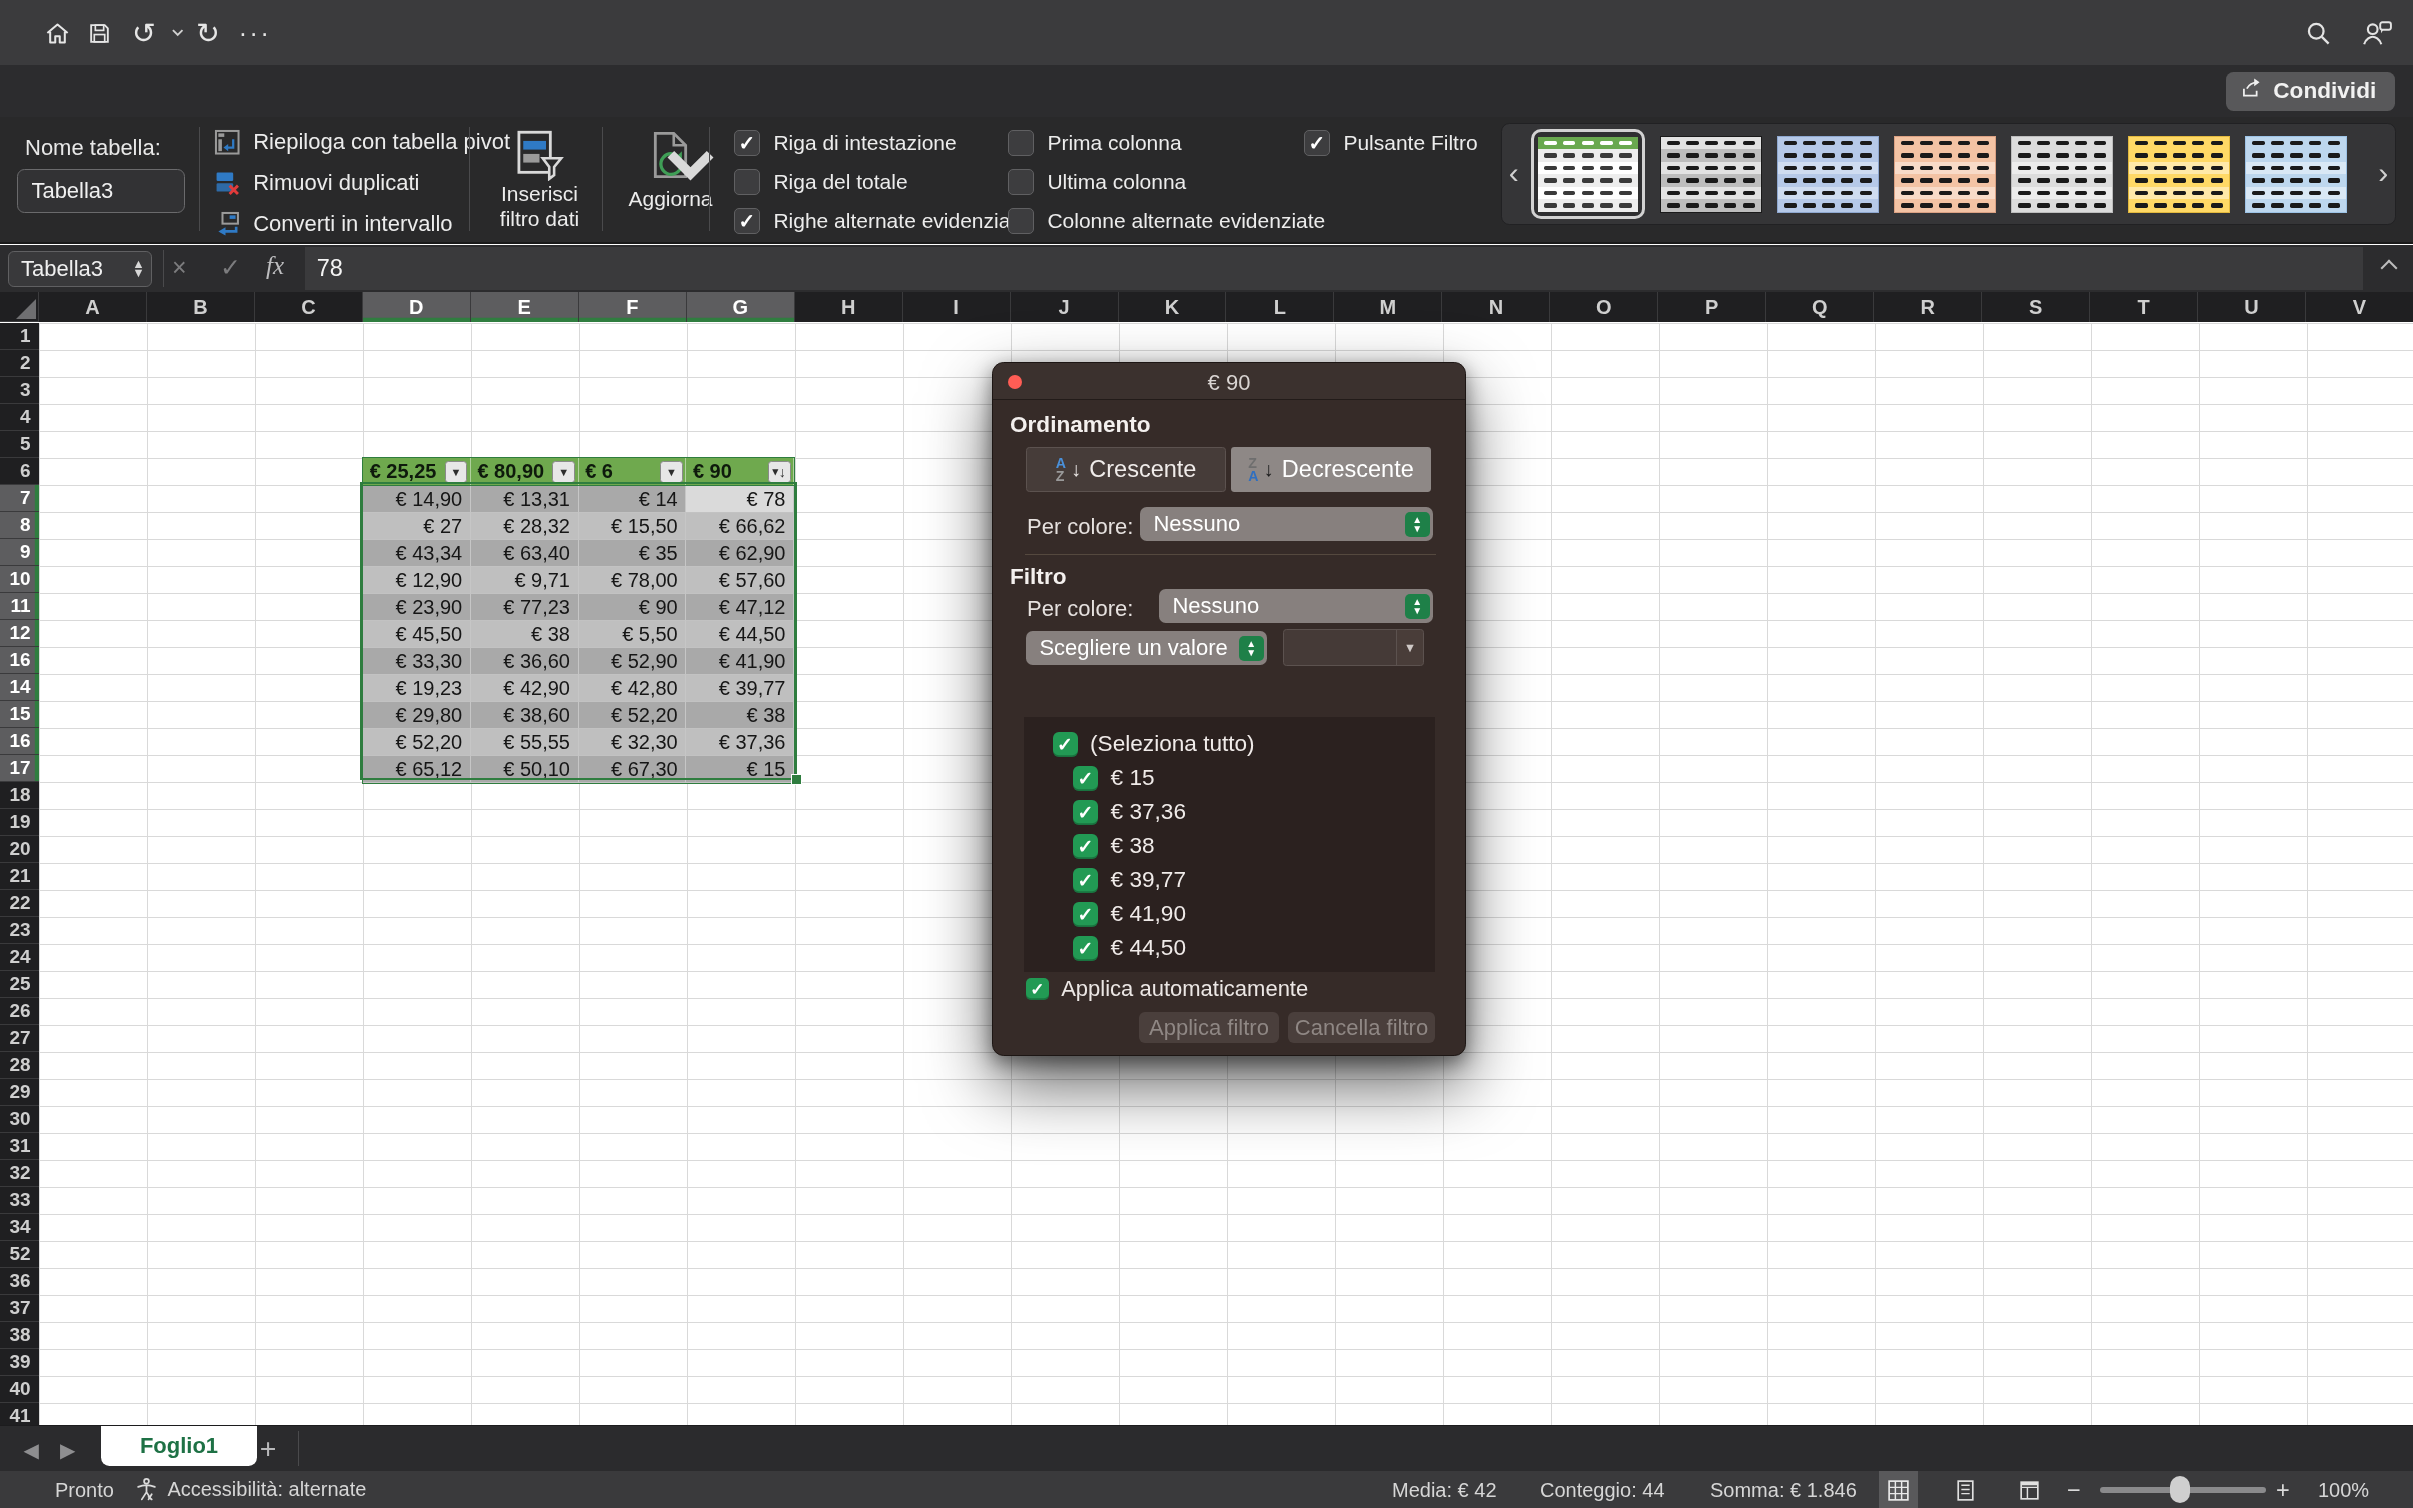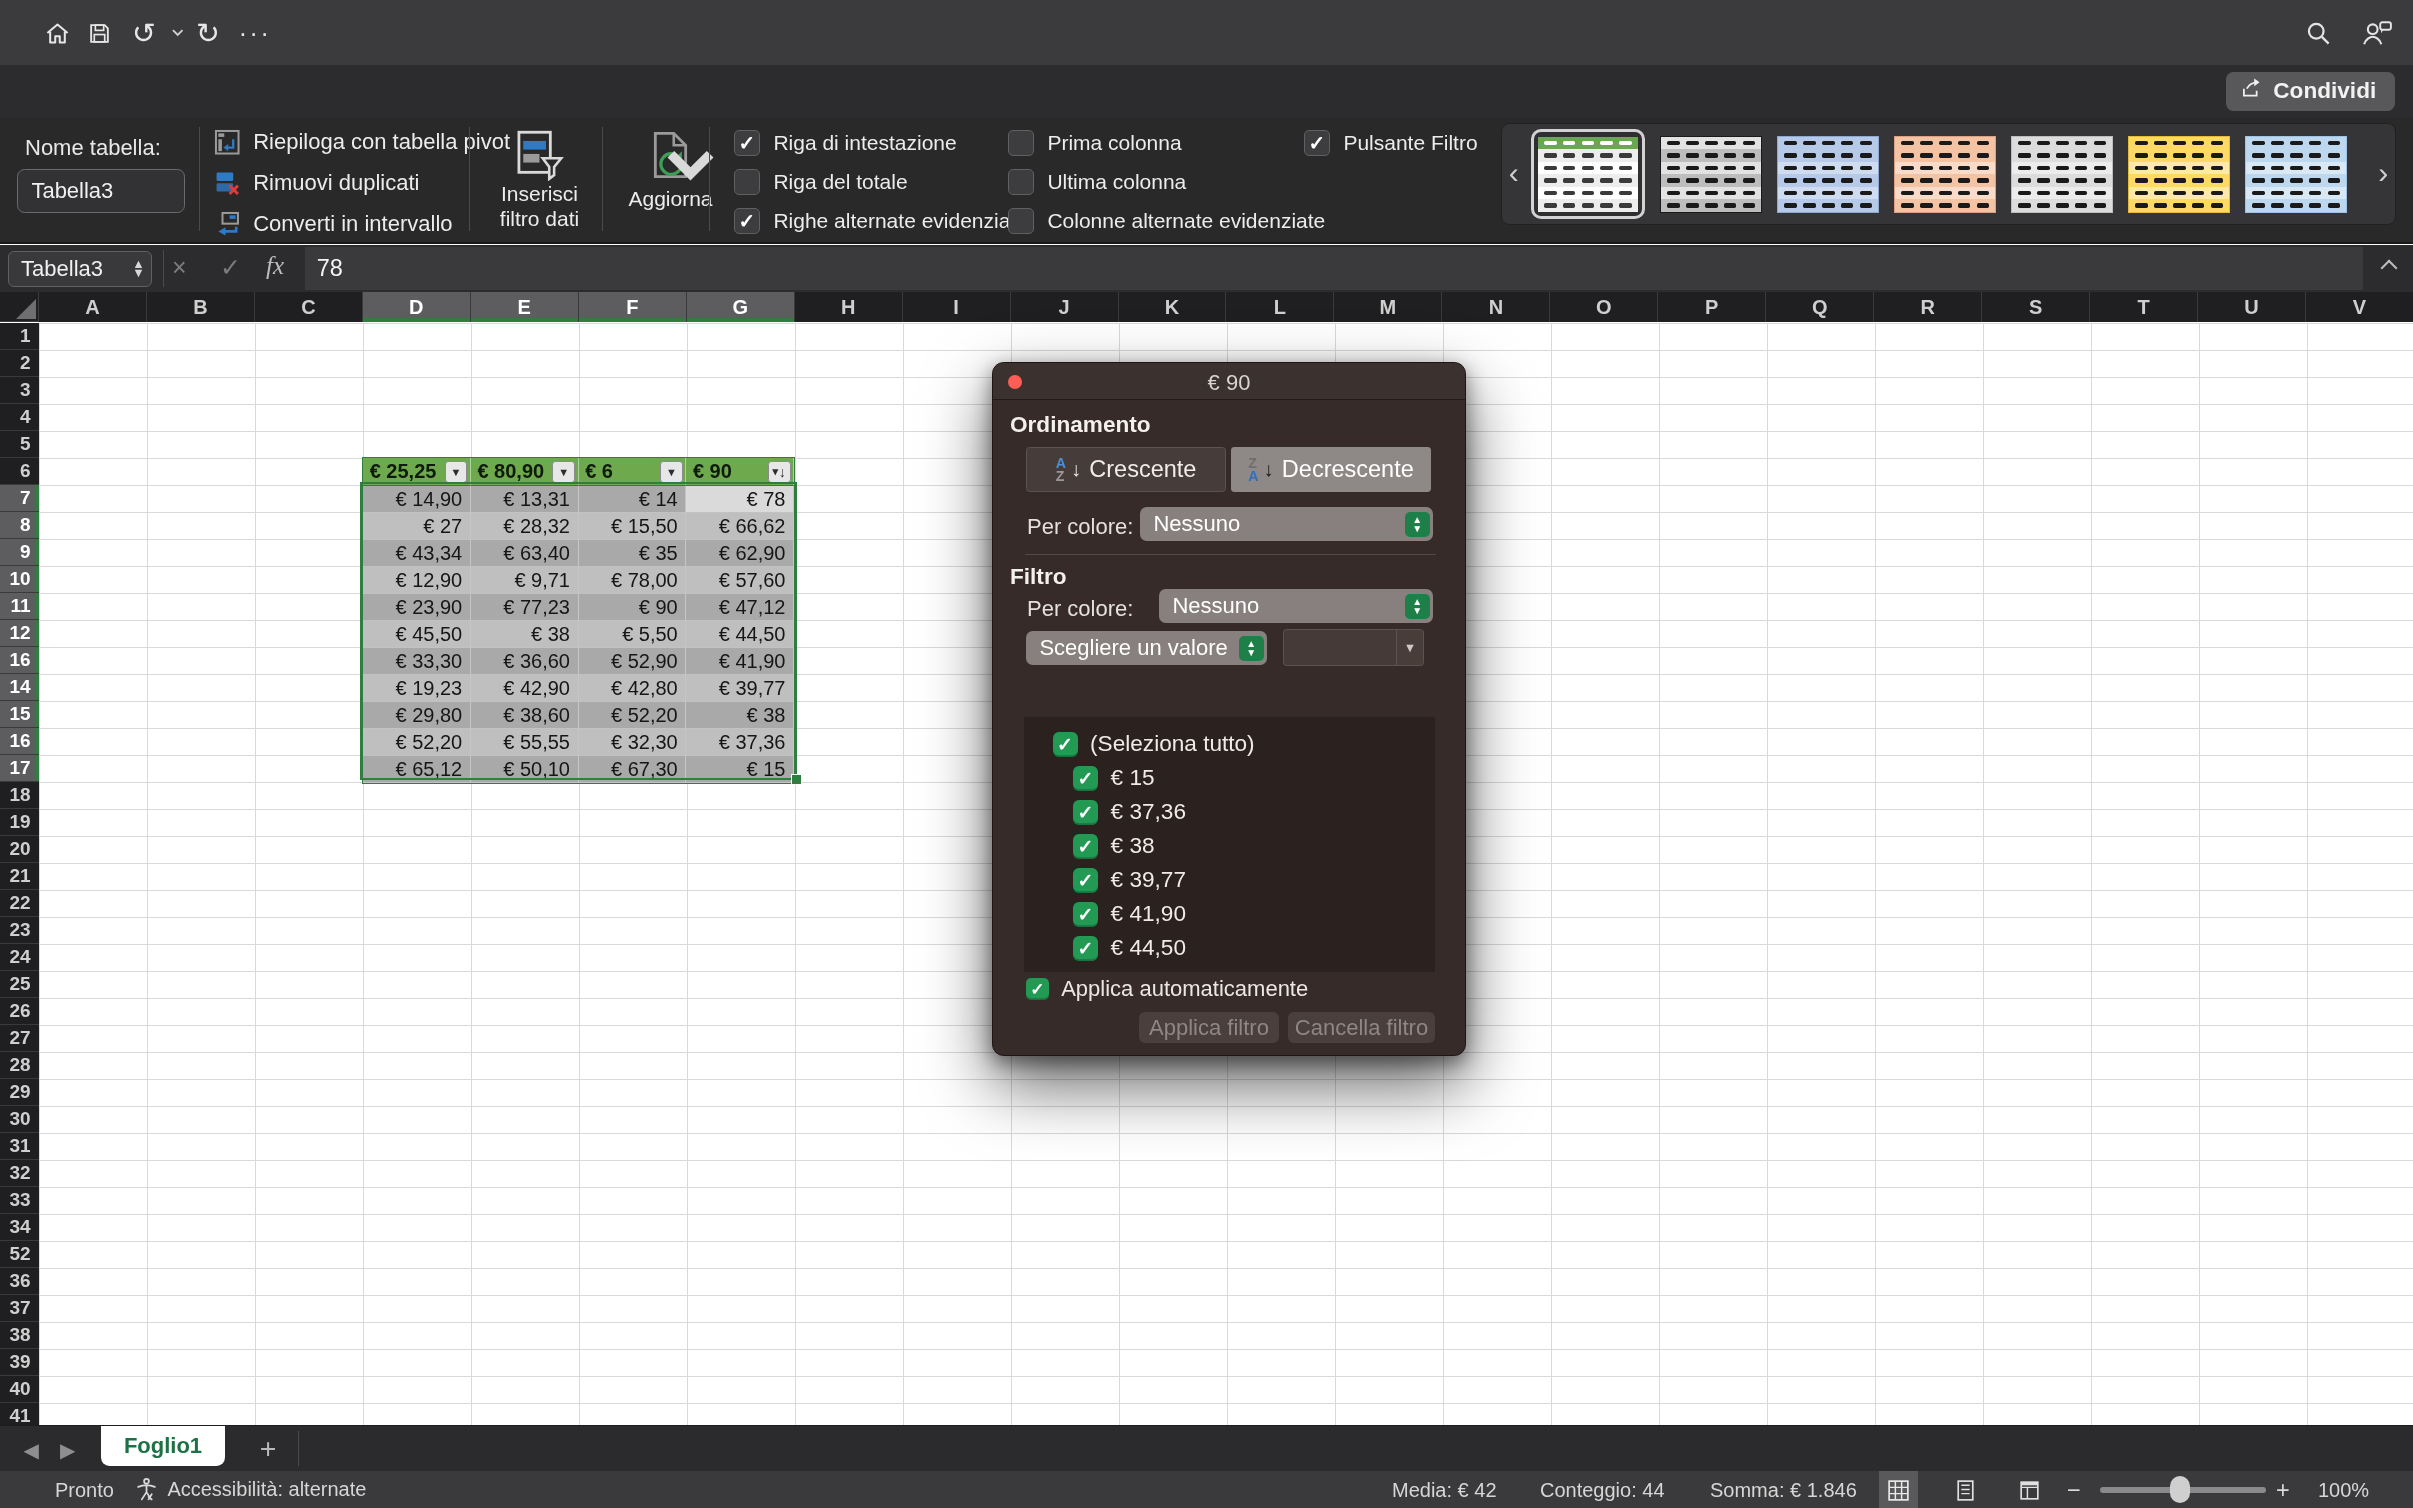--- a/index.html
+++ b/index.html
@@ -118,21 +118,21 @@
   #autoapply { position:absolute; left:33px; top:613px; display:flex; align-items:center; gap:12.6px; }
   #autoapply .gck { width:22.6px; height:22.6px; border-radius:5px; font-size:17px; }
   #autoapply span.lbl { font-size:22px; color:#ece7e5; }
   .dlg-btn { position:absolute; top:649px; height:31px; border-radius:5.9px; background:#4a3f3c; color:#8f8784; font-size:22px; display:flex; align-items:center; justify-content:center; }
   #apply-btn { left:146px; width:140px; }
   #clear-btn { left:295px; width:147px; }
 
   
   #sheetbar { left:0; top:1425px; width:2413px; height:46px; background:#2b2b2d; border-top:0.8px solid #1c1c1e; }
   .sb-arrow { position:absolute; top:11.7px; font-size:20px; color:#8e8e90; }
-  #sheettab { position:absolute; left:101px; top:0; width:124px; height:40px; background:#ffffff; border-radius:0 0 8.4px 8.4px; display:flex; align-items:center; justify-content:center; font-size:22px; font-weight:bold; color:#1e7145; }
+  #sheettab { position:absolute; left:101px; top:0; width:156px; height:40px; background:#ffffff; border-radius:0 0 8.4px 8.4px; display:flex; align-items:center; justify-content:center; font-size:22px; font-weight:bold; color:#1e7145; }
   #addsheet { position:absolute; left:251px; top:5px; width:34px; height:34px; font-size:28.5px; color:#b8b8ba; display:flex; align-items:center; justify-content:center; }
   #sb-div { position:absolute; left:298px; top:5px; width:0.8px; height:35px; background:#4a4a4c; }
 
   
   #statusbar { left:0; top:1471px; width:2413px; height:38px; background:#3a3a3c; font-size:20px; color:#d6d6d6; }
   #st-ready { position:absolute; left:55px; top:7.5px; }
   #st-acc { position:absolute; left:134px; top:5.9px; display:flex; align-items:center; gap:8.4px; }
   #st-acc svg { width:25px; height:25px; }
   .st-num { position:absolute; top:7.5px; }
   #st-avg { left:1392px; } #st-count { left:1540px; } #st-sum { left:1710px; }

